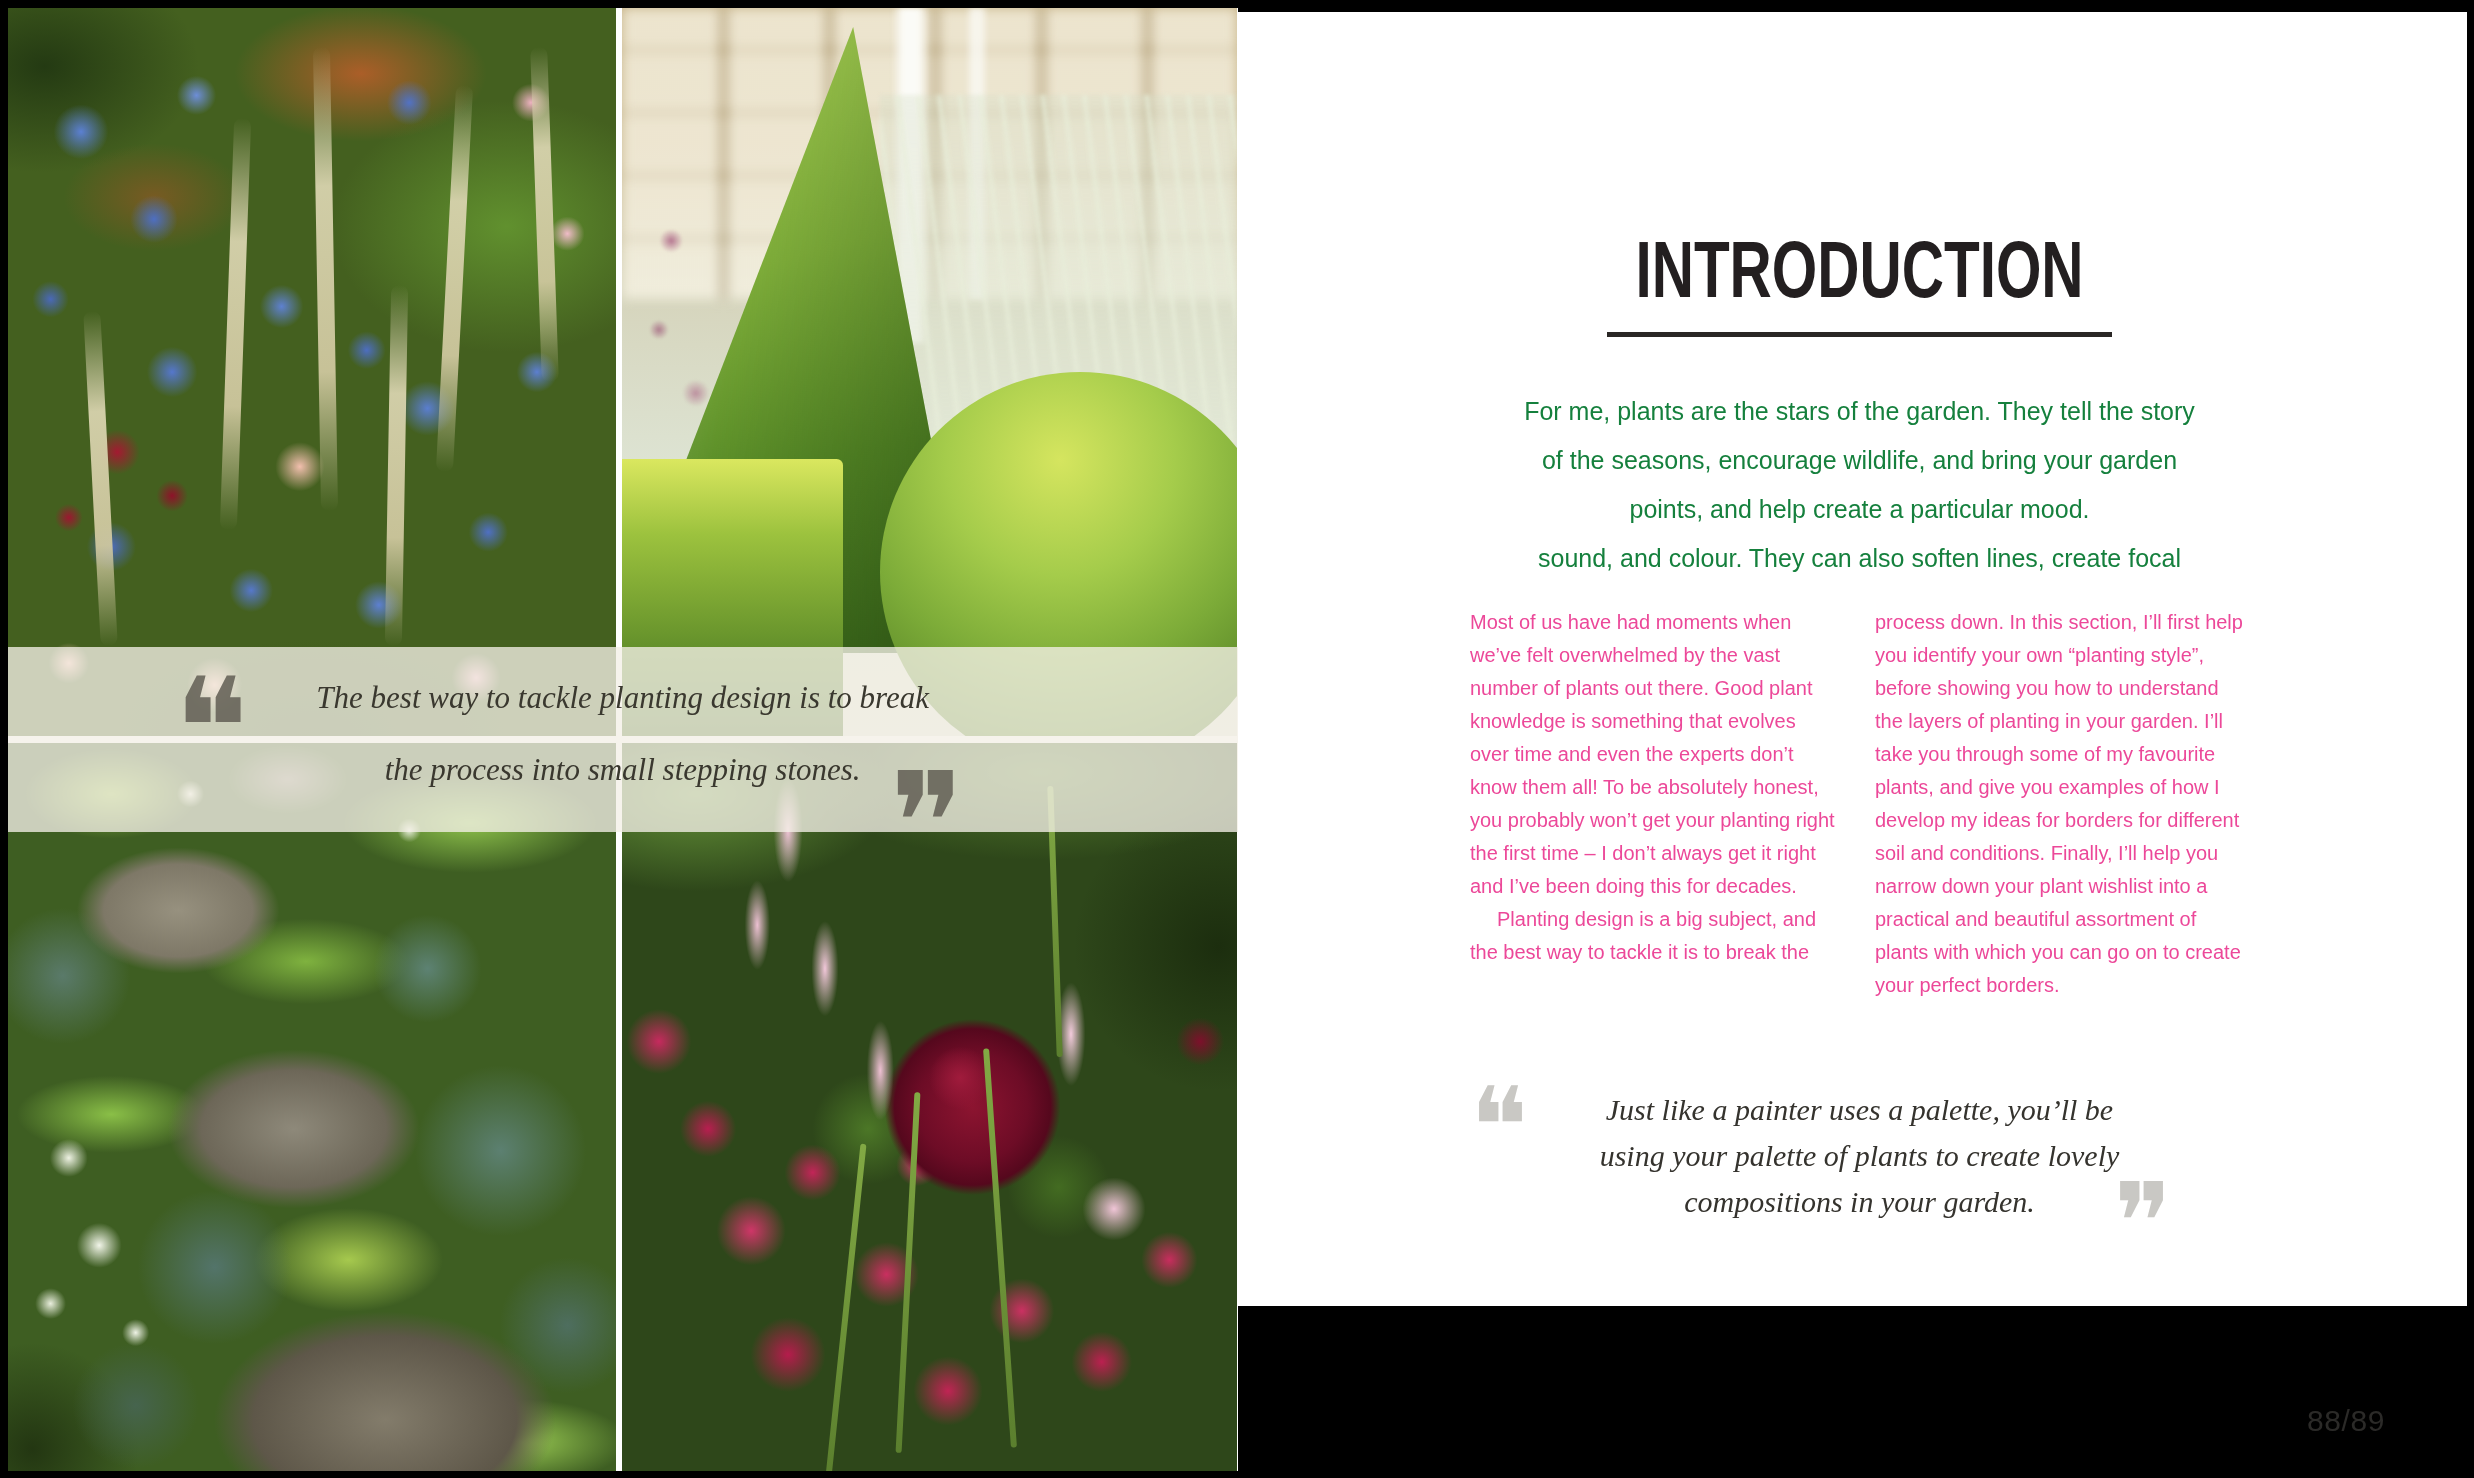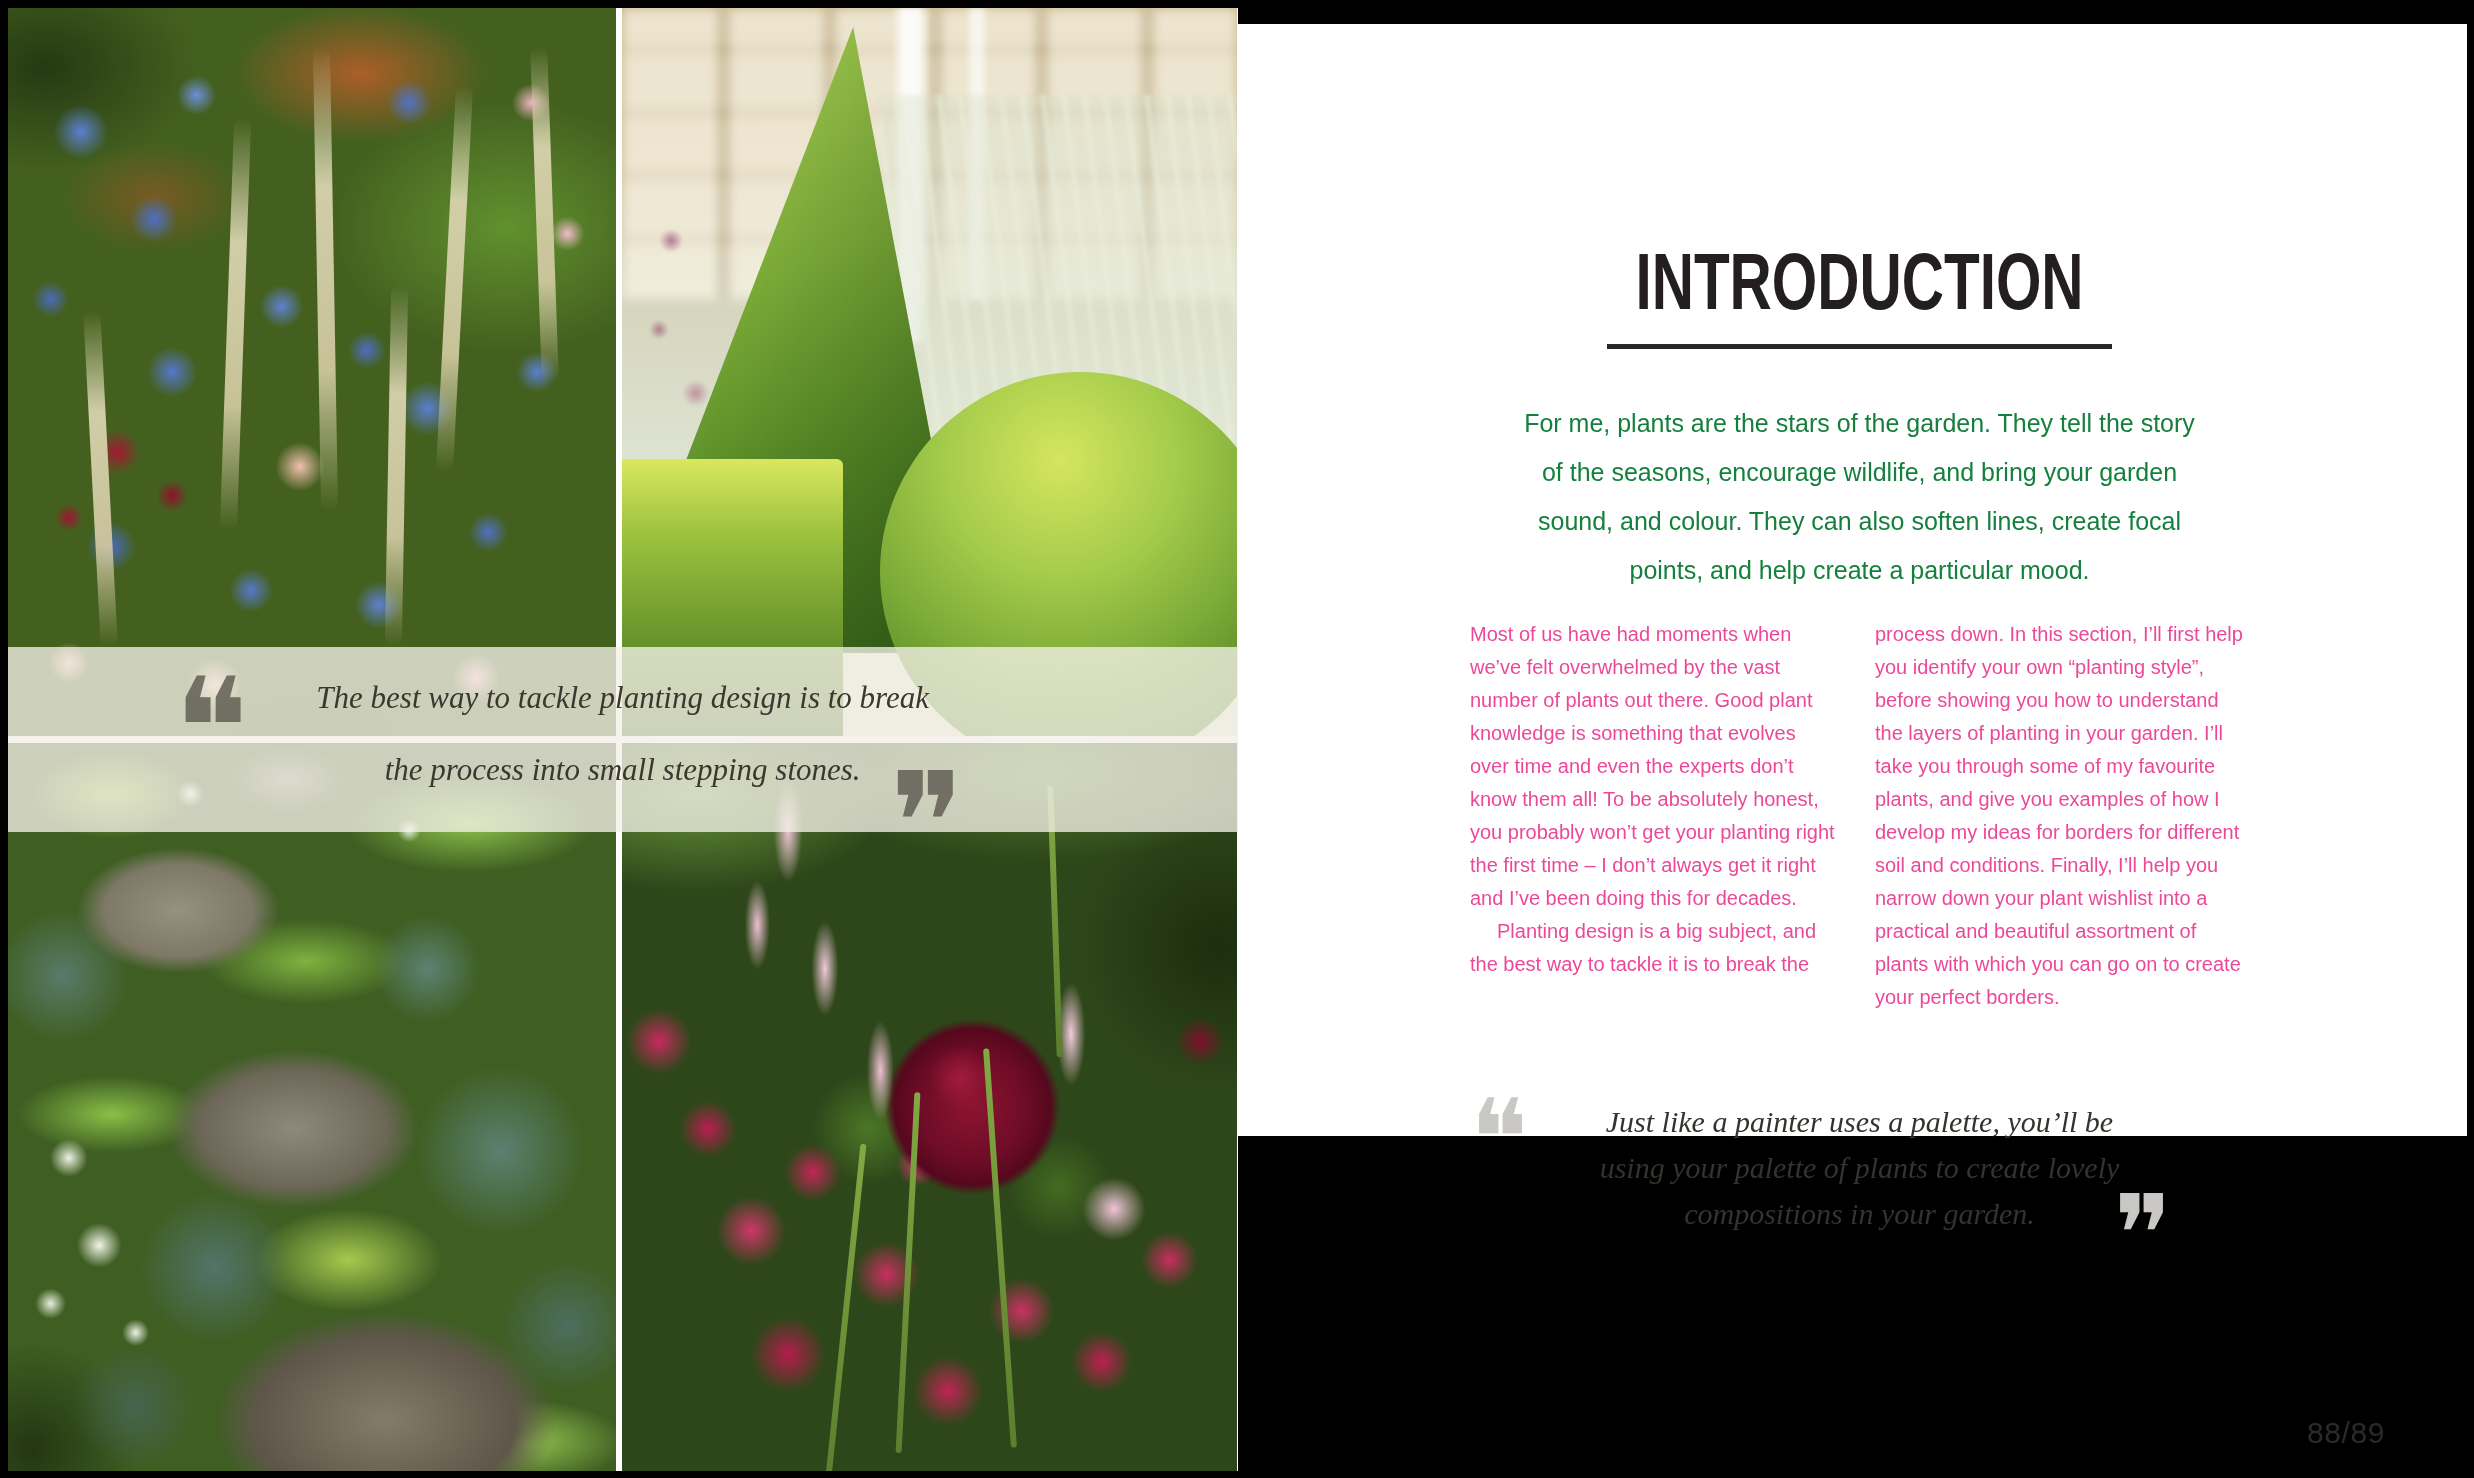--- a/index.html
+++ b/index.html
@@ -198,22 +198,22 @@
     position: absolute; z-index: 6;
     font-family: "DejaVu Sans", sans-serif;
     color: rgba(100, 97, 86, 0.88);
     line-height: 1;
   }
   .band-mark-open  { left: 166px;  top: 652px; font-size: 139px; }
   .band-mark-close { left: 882px; top: 746px; font-size: 139px; }
 
   
   .right-page {
-    position: absolute; left: 1237px; top: 24px;
-    width: 1230px; height: 1112px;
+    position: absolute; left: 1237px; top: 12px;
+    width: 1230px; height: 1294px;
     background: #ffffff;
   }
   .rp-inner { position: absolute; left: 233px; top: 0; width: 779px; }
   .rp-heading {
     margin: 218px 0 0 0;
     font-size: 79px; line-height: 79px;
     font-weight: bold;
     letter-spacing: 0;
     color: #231f20;
     text-align: center;
@@ -309,22 +309,22 @@
   <div class="right-page">
     <div class="rp-inner">
 
       <h1 class="rp-heading">INTRODUCTION</h1>
 
       <div class="rp-rule"></div>
 
       <div class="rp-intro">
           <div>For me, plants are the stars of the garden. They tell the story</div>
           <div>of the seasons, encourage wildlife, and bring your garden</div>
+          <div>points, and help create a particular mood.</div>
           <div>sound, and colour. They can also soften lines, create focal</div>
-          <div>points, and help create a particular mood.</div>
         </div>
 
       <div class="rp-cols">
         <div class="col col-left">
             <p>Most of us have had moments when we’ve felt overwhelmed by the vast number of plants out there. Good plant knowledge is something that evolves over time and even the experts don’t know them all! To be absolutely honest, you probably won’t get your planting right the first time – I don’t always get it right and I’ve been doing this for decades.</p>
             <p>Planting design is a big subject, and the best way to tackle it is to break the</p>
           </div>
         <div class="col col-right">
             <p>process down. In this section, I’ll first help you identify your own “planting style”, before showing you how to understand the layers of planting in your garden. I’ll take you through some of my favourite plants, and give you examples of how I develop my ideas for borders for different soil and conditions. Finally, I’ll help you narrow down your plant wishlist into a practical and beautiful assortment of plants with which you can go on to create your perfect borders.</p>
           </div>

